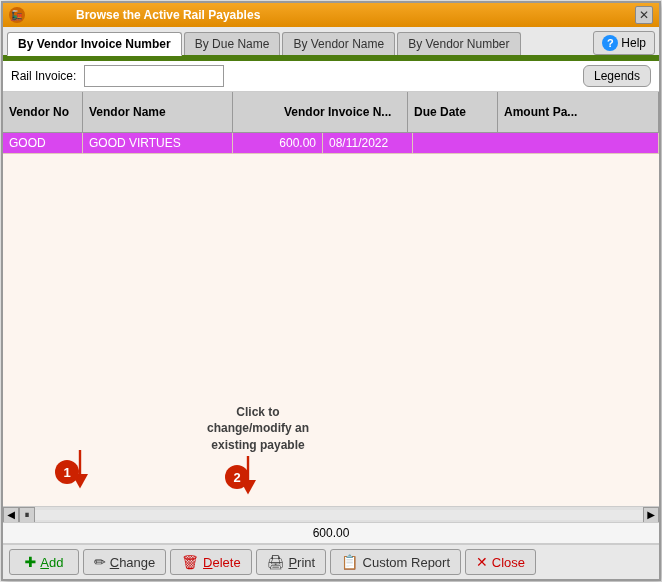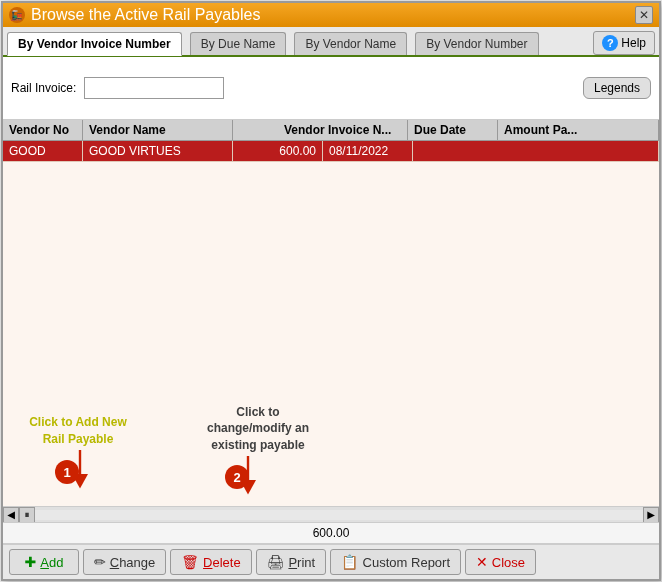--- a/index.html
+++ b/index.html
@@ -41,44 +41,45 @@
       background: #cc6600;
       border-radius: 50%;
       display: flex;
       align-items: center;
       justify-content: center;
       color: #fff;
       font-size: 10px;
       font-weight: bold;
     }
     .title-text {
-      font-size: 16px;
-      font-weight: normal;
+      font-size: 12px;
+      font-weight: bold;
       color: #fff;
+      margin-left: 45px;
     }
     .title-close {
       width: 18px;
       height: 18px;
       background: #ccc;
       border: 1px solid #888;
       border-radius: 2px;
       display: flex;
       align-items: center;
       justify-content: center;
       cursor: pointer;
       font-size: 12px;
       color: #333;
     }
     .tab-bar {
       display: flex;
       align-items: center;
       background: #e8e8e8;
-      border-bottom: 2px solid #4d7c0f;
+      border-bottom: 6px solid #4d7c0f;
       padding: 4px 4px 0 4px;
-      gap: 8px;
+      gap: 2px;
     }
     .tab {
       padding: 4px 10px;
       border: 1px solid #999;
       border-bottom: none;
       cursor: pointer;
       font-size: 12px;
       background: #d0d0d0;
       border-radius: 3px 3px 0 0;
       color: #333;
@@ -111,21 +112,21 @@
       color: #fff;
       display: flex;
       align-items: center;
       justify-content: center;
       font-size: 11px;
       font-weight: bold;
     }
     .toolbar {
       display: flex;
       align-items: center;
-      padding: 20px 8px;
+      padding: 4px 8px;
       background: #fff;
       gap: 8px;
       border-bottom: 1px solid #ccc;
     }
     .toolbar-label {
       font-size: 12px;
     }
     .toolbar-input {
       border: 1px solid #999;
       padding: 2px 4px;
@@ -151,21 +152,21 @@
       flex-direction: column;
     }
     .table-header {
       display: flex;
       background: #d0d0d0;
       border-bottom: 1px solid #999;
       font-size: 12px;
       font-weight: bold;
     }
     .th {
-      padding: 3px 6px;
+      padding: 13px 6px;
       border-right: 1px solid #999;
       white-space: nowrap;
       overflow: hidden;
     }
     .col-vendor-no { width: 80px; }
     .col-vendor-name { width: 150px; }
     .col-invoice-no { width: 130px; margin-left: 45px; }
     .col-amount-due { width: 90px; text-align: right; }
     .col-due-date { width: 90px; }
     .col-amount-pa { flex: 1; }
@@ -173,21 +174,21 @@
       flex: 1;
       overflow-y: auto;
       position: relative;
     }
     .table-row {
       display: flex;
       border-bottom: 1px solid #e0c8b8;
       font-size: 12px;
     }
     .table-row.selected {
-      background: #b91c1c;
+      background: #d946ef;
       color: #fff;
     }
     .table-row:not(.selected) {
       background: #fdf5ef;
     }
     .td {
       padding: 3px 6px;
       border-right: 1px solid #e0c8b8;
       white-space: nowrap;
       overflow: hidden;
@@ -365,23 +366,20 @@
       </div>
     </div>
 
     <div class="annotation-area">
 
       <svg class="arrow-1" viewBox="0 0 30 50" xmlns="http://www.w3.org/2000/svg">
         <line x1="15" y1="0" x2="15" y2="35" stroke="#cc2200" stroke-width="3"></line>
         <polygon points="5,30 25,30 15,48" fill="#cc2200"></polygon>
       </svg>
 
-      <div class="annotation annotation-1" style="bottom:58px; left:10px; color:#b8b800; font-size:12px; line-height:1.4;">
-        <span>Click to Add New<br>Rail Payable</span>
-      </div>
 
       <div class="badge badge-1">1</div>
 
       <svg class="arrow-2" viewBox="0 0 30 50" xmlns="http://www.w3.org/2000/svg">
         <line x1="15" y1="0" x2="15" y2="35" stroke="#cc2200" stroke-width="3"></line>
         <polygon points="5,30 25,30 15,48" fill="#cc2200"></polygon>
       </svg>
 
       <div class="annotation annotation-2" style="bottom:52px; left:190px; color:#404040; font-size:12px; line-height:1.4;">
         <span>Click to<br>change/modify an<br>existing payable</span>

